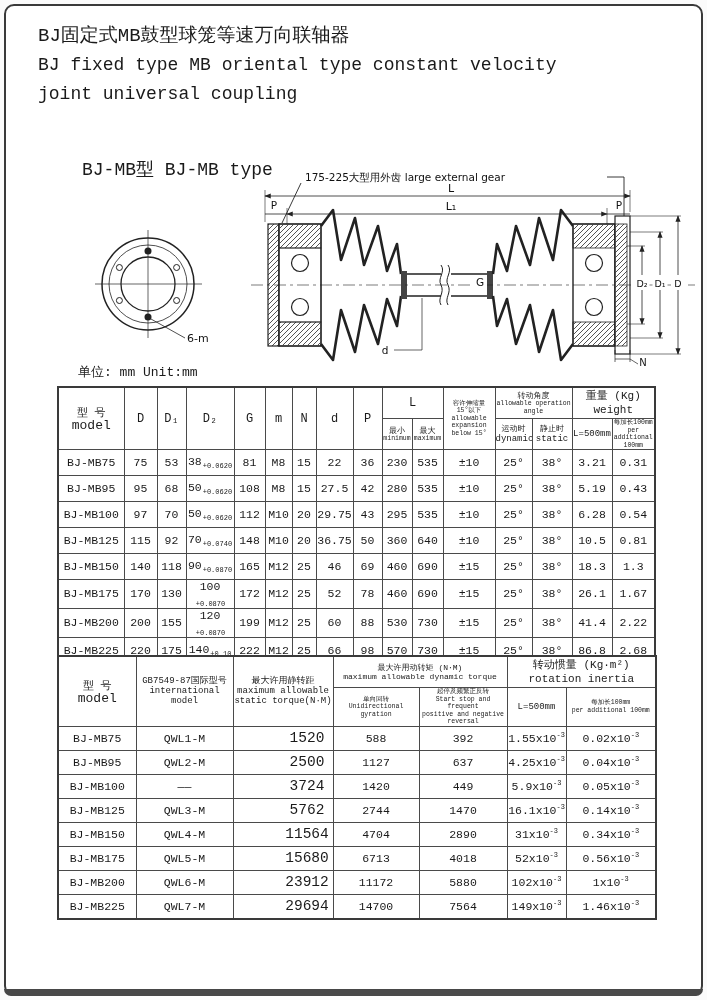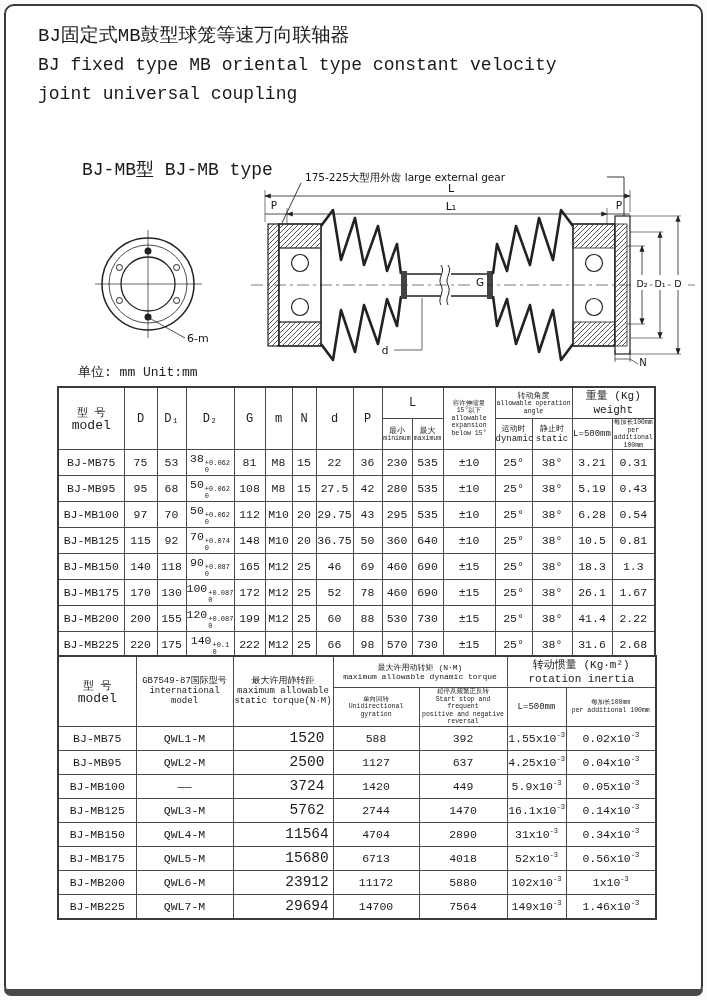--- a/index.html
+++ b/index.html
@@ -30,21 +30,21 @@
   #t2 tbody td{height:23px;font-size:11.5px;}
   td.model{font-size:10.5px;}
   #t2 td.big{font-size:14.5px;padding-left:48px;}
   .colhead{font-size:12px;}
   .hz{font-size:11px;line-height:14px;}
   .he{font-size:13px;line-height:11px;}
   .sm{font-size:8px;line-height:9.5px;}
   .xs{font-size:6.5px;line-height:7.5px;}
   .md{font-size:9px;line-height:10px;}
   .tb{font-size:11.5px;vertical-align:middle;}
-  .ts{display:inline-flex;flex-direction:column;font-size:7px;line-height:6.5px;vertical-align:-3px;margin-left:1px;text-align:left;}
+  .ts{display:inline-flex;flex-direction:row;font-size:7px;line-height:6.5px;vertical-align:-3px;margin-left:1px;text-align:left;}
   sup{font-size:7px;}
 </style>
 </head>
 <body>
 
 <div class="frame"></div>
 <div class="bottombar"></div>
 
 <div class="title">
   <div class="t1">BJ固定式MB鼓型球笼等速万向联轴器</div>
@@ -395,21 +395,21 @@
         <td>222</td>
         <td>M12</td>
         <td>25</td>
         <td>66</td>
         <td>98</td>
         <td>570</td>
         <td>730</td>
         <td>±15</td>
         <td>25°</td>
         <td>38°</td>
-        <td>31.6</td>
+        <td>86.8</td>
         <td>2.68</td>
       </tr>
     </tbody>
 </table>
 
 <table id="t2">
   <colgroup>
     <col style="width:78px">
       <col style="width:97px">
       <col style="width:100px">

